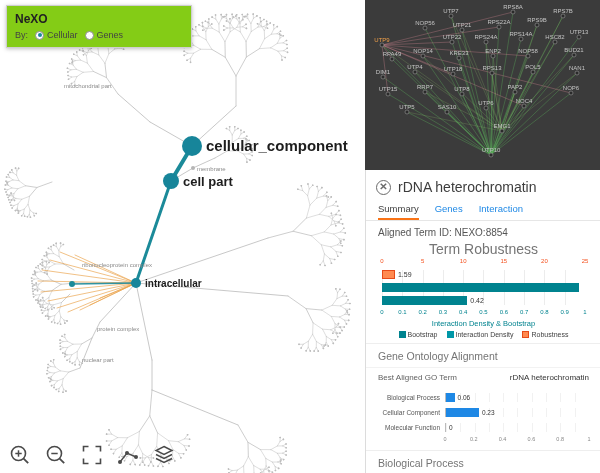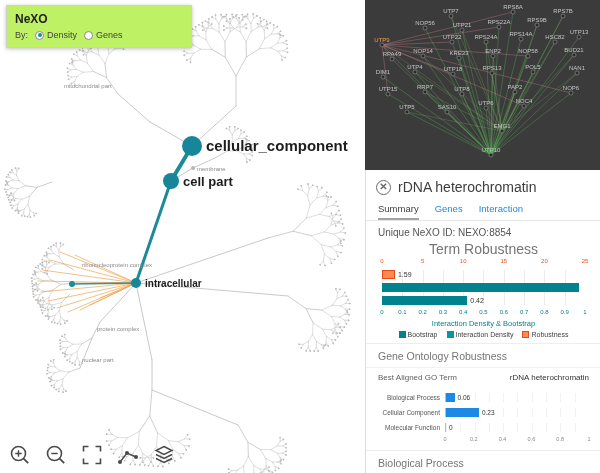--- a/index.html
+++ b/index.html
@@ -5,21 +5,21 @@
   html,body{margin:0;padding:0;background:#fff;}
   .stage{position:relative;width:600px;height:473px;overflow:hidden;
          font-family:"Liberation Sans",sans-serif;background:#fff;}
   svg{font-family:"Liberation Sans",sans-serif;}
 
   
   .tree-region{position:absolute;left:0;top:0;width:365px;height:473px;background:#fff;}
   #tree-svg{position:absolute;left:0;top:0;}
 
   
-  .search-card{position:absolute;left:6px;top:5px;width:168px;background:#bef264;
+  .search-card{position:absolute;left:6px;top:5px;width:168px;background:#84cc16;
     border:1px solid #cfcfcf;box-shadow:0 1px 4px rgba(0,0,0,.25);padding:6px 8px 7px;z-index:5;}
   .nexo-title{font-size:12px;font-weight:bold;color:#222;margin-bottom:4px;}
   .search-box{display:flex;align-items:center;border:1px solid #c6c6c6;padding:2px 4px;background:#fff;}
   .search-box input{border:none;outline:none;flex:1;font-size:10px;min-width:0;
     font-family:"Liberation Sans",sans-serif;color:#333;}
   .search-box input::placeholder{color:#aaa;}
   .sb-icon{margin-left:3px;color:#777;display:inline-flex;align-items:center;}
   .swap-glyph{font-size:10px;line-height:10px;color:#777;}
   .help-box{width:10px;height:10px;border:1px solid #999;border-radius:2px;font-size:7px;
     line-height:10px;text-align:center;color:#777;}
@@ -39,21 +39,21 @@
 
   
   .detail-region{position:absolute;left:365px;top:170px;width:235px;height:303px;background:#fff;
     border-left:1px solid #dcdcdc;overflow:hidden;}
   .dp-header{display:flex;align-items:center;gap:7px;padding:9px 10px 3px;}
   .close-btn{width:15px;height:15px;flex:none;border:1.5px solid #6a6a6a;border-radius:50%;
     color:#6a6a6a;font-size:10px;line-height:12px;text-align:center;font-weight:bold;cursor:pointer;box-sizing:border-box;}
   .dp-title{font-size:14px;color:#3d3d3d;font-weight:500;}
   .dp-tabs{display:flex;gap:16px;padding:5px 12px 0;border-bottom:1px solid #e6e6e6;}
   .tab{font-size:9.5px;padding-bottom:4px;color:#1e88e5;cursor:pointer;}
-  .tab.active{color:#424242;border-bottom:2px solid #a3a3a3;}
+  .tab.active{color:#424242;border-bottom:2px solid #f97316;}
   .dp-termid{font-size:10px;color:#555;padding:6px 12px 1px;}
   .rb-title{font-size:14px;color:#757575;text-align:center;margin-top:2px;}
   .rb-chart{padding:1px 16px 0;}
   .rb-topaxis,.rb-botaxis{position:relative;height:8px;font-size:6px;}
   .rb-topaxis{color:#f4511e;}
   .rb-botaxis{color:#00838f;margin-top:1px;}
   .rb-topaxis span,.rb-botaxis span{position:absolute;transform:translateX(-50%);top:0;}
   #rb-plot{position:relative;
     background-image:repeating-linear-gradient(90deg,#ececec 0,#ececec 1px,transparent 1px,transparent 10%);}
   .rb-bar-row{position:relative;height:9px;margin:4px 0;display:flex;align-items:center;}
@@ -1588,21 +1588,21 @@
         <text x="82" y="362" font-size="6" fill="#8a8a8a">nuclear part</text>
         <text x="82" y="267" font-size="6" fill="#8a8a8a">ribonucleoprotein complex</text>
       </svg>
 
     <div class="search-card">
       <div class="nexo-title">NeXO</div>
       <div class="by-row">
         <span>By:</span>
         <label class="radio-opt">
           <span class="radio selected"></span>
-          <span>Density</span>
+          <span>Cellular</span>
         </label>
         <label class="radio-opt">
           <span class="radio"></span>
           <span>Genes</span>
         </label>
       </div>
     </div>
 
     <div class="zoom-controls">
       <span class="zc-btn">
@@ -1787,21 +1787,21 @@
   <div class="detail-region">
     <div class="dp-header">
       <span class="close-btn">✕</span>
       <span class="dp-title">rDNA heterochromatin</span>
     </div>
     <div class="dp-tabs">
       <span class="tab active">Summary</span>
       <span class="tab">Genes</span>
       <span class="tab">Interaction</span>
     </div>
-    <div class="dp-termid">Unique NeXO ID: NEXO:8854</div>
+    <div class="dp-termid">Aligned Term ID: NEXO:8854</div>
 
     <div class="rb-title">Term Robustness</div>
     <div class="rb-chart">
       <div class="rb-topaxis" id="rb-topaxis">
           <span style="left: 0%;">0</span>
           <span style="left: 20%;">5</span>
           <span style="left: 40%;">10</span>
           <span style="left: 60%;">15</span>
           <span style="left: 80%;">20</span>
           <span style="left: 100%;">25</span>
@@ -1842,21 +1842,21 @@
             <span class="sw" style="background: rgb(0, 151, 167);"></span>
             <span>Interaction Density</span>
           </span>
           <span class="lg-item">
             <span class="sw" style="background: rgb(255, 138, 80); border: 1px solid rgb(230, 74, 25);"></span>
             <span>Robustness</span>
           </span>
         </div>
     </div>
 
-    <div class="sec-header">Gene Ontology Robustness</div>
+    <div class="sec-header">Gene Ontology Alignment</div>
     <div class="align-row">
       <span class="align-label">Best Aligned GO Term</span>
       <span class="align-value">rDNA heterochromatin</span>
     </div>
     <div class="go-chart" id="go-chart">
         <div class="go-row">
           <span class="go-lab">Biological Process</span>
           <div class="go-track">
             <div class="go-bar" style="width: 6%;"></div>
             <span class="go-val" style="left: calc(6% + 3px);">0.06</span>

